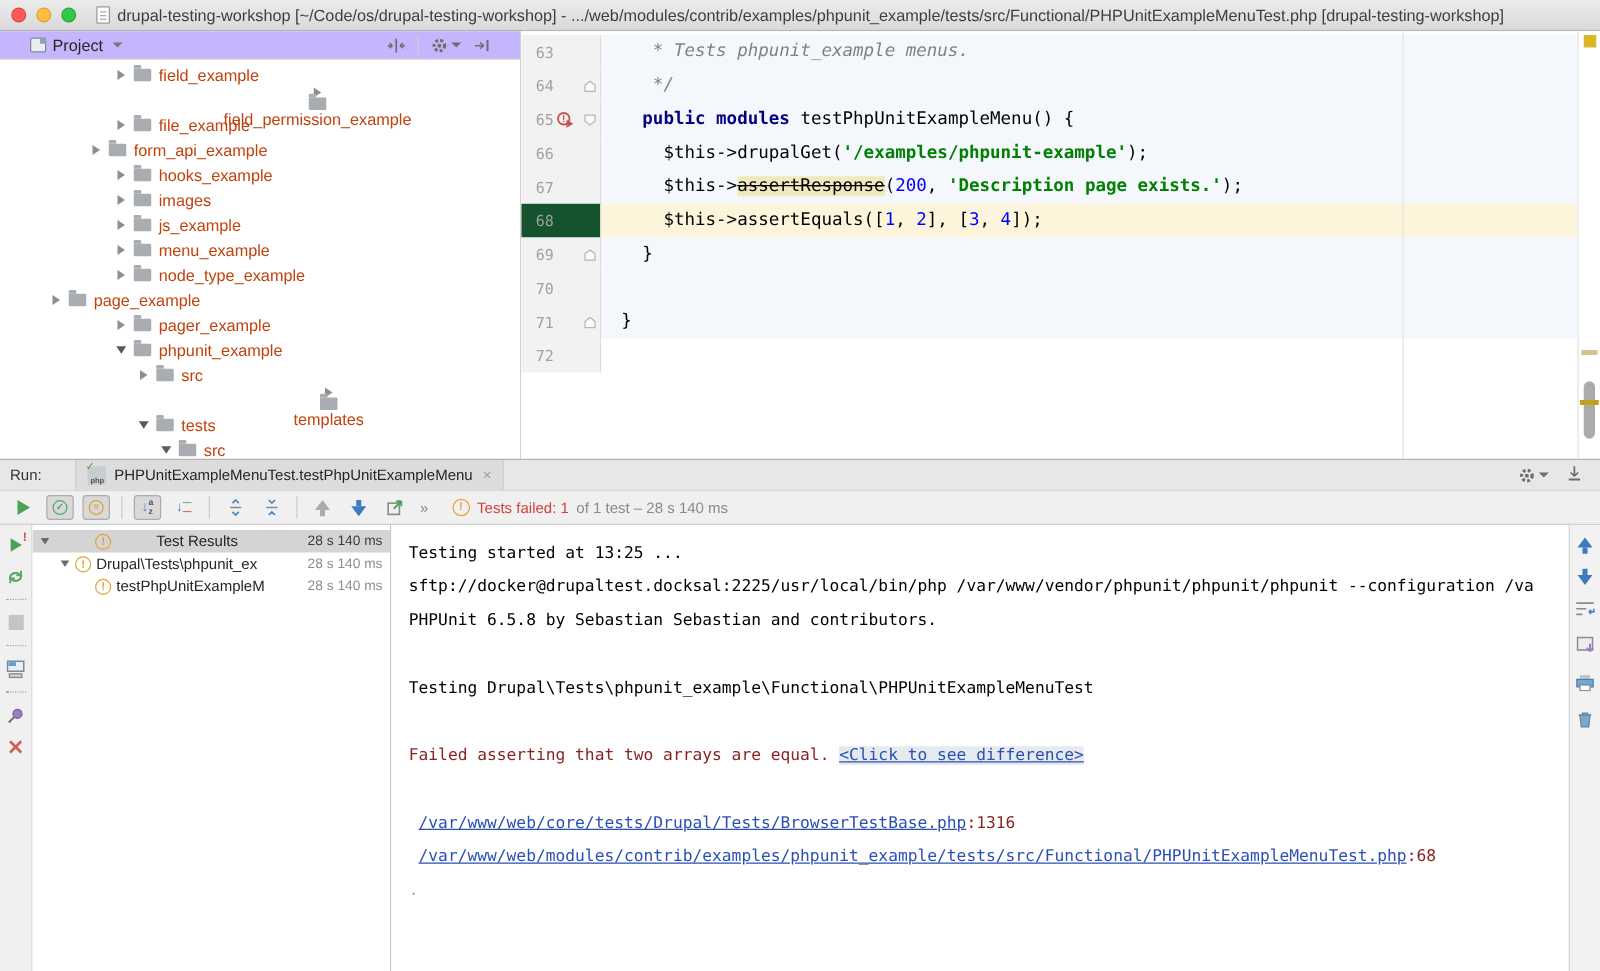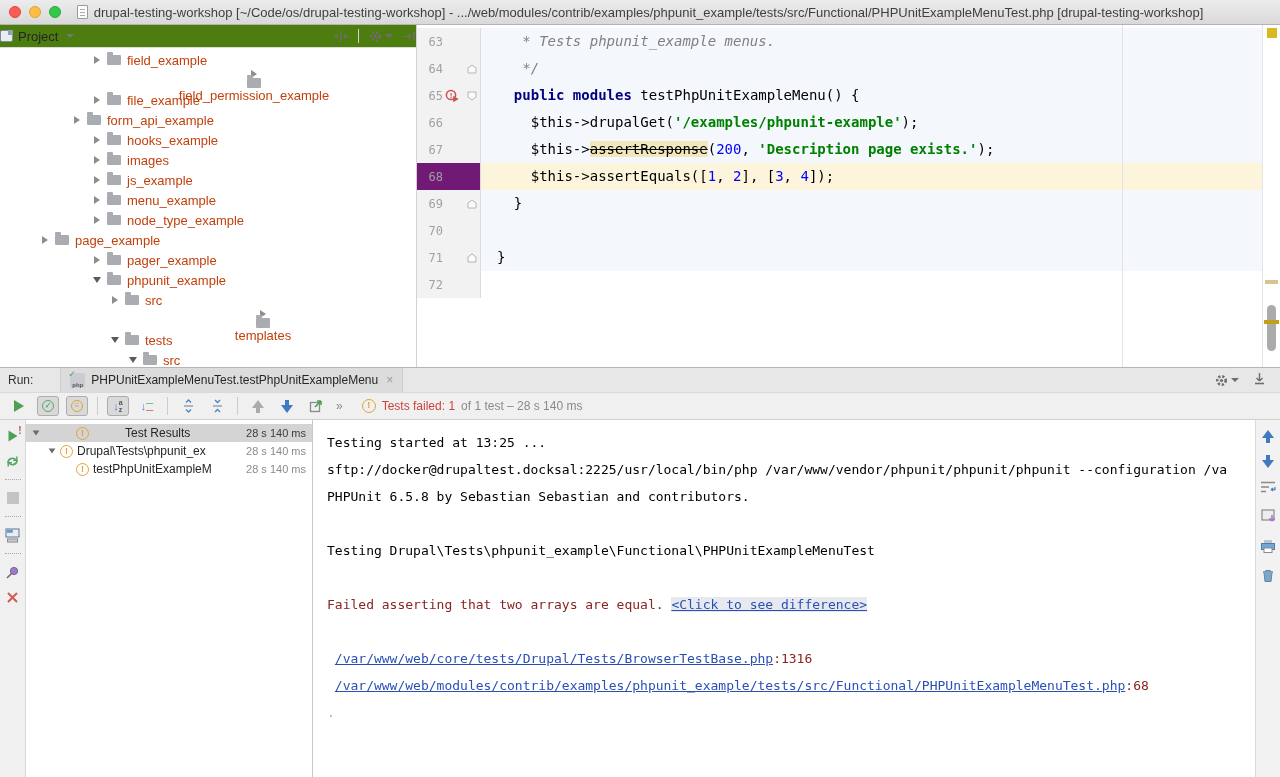--- a/index.html
+++ b/index.html
@@ -19,21 +19,21 @@
   .doc-icon { width:11px; height:14px; background:#FDFDFD; border:1px solid #9A9A9A; border-radius:1px; position:relative; }
   .doc-icon::before { content:""; position:absolute; left:2px; top:3px; width:5px; height:1px; background:#ABABAB;
     box-shadow:0 3px 0 #ABABAB, 0 6px 0 #ABABAB; }
   .title-text { font-size:13px; color:#3F3F3F; white-space:nowrap; }
 
   
   .main { position:absolute; top:25px; left:0; width:1280px; height:342px; display:flex; }
 
   
   .project { width:417px; height:100%; border-right:1px solid #D2D2D2; background:#fff; display:flex; flex-direction:column; }
-  .proj-header { height:23px; background:#4d7c0f; border-bottom:1px solid #DDDDDD; display:flex; align-items:center; padding:0 0; flex:none; }
+  .proj-header { height:23px; background:#c4b5fd; border-bottom:1px solid #DDDDDD; display:flex; align-items:center; padding:0 24px; flex:none; }
   .proj-title { display:flex; align-items:center; gap:5px; font-size:13px; color:#262626; }
   .ptab-icon { width:13px; height:12px; border:1px solid #7E8C99; border-radius:2px; background:#E8EDF2; position:relative; }
   .ptab-icon::before { content:""; position:absolute; right:-1px; top:-1px; width:5px; height:5px; background:#8FA3B5; }
   .caret-down { width:0; height:0; border-left:4px solid transparent; border-right:4px solid transparent; border-top:4px solid #777; margin-left:3px; }
   .proj-header .spacer { flex:1; }
   .hdr-btn { display:flex; align-items:center; margin-left:10px; cursor:default; }
   .hdr-sep { width:1px; height:14px; background:#D0D0D0; margin-left:10px; }
   .proj-tree { flex:1; overflow:hidden; padding-top:2px; }
   .pt-row { height:20px; display:flex; align-items:center; font-size:13px; color:#c2410c; }
   .pt-arrow { width:10px; flex:none; display:flex; justify-content:center; }
@@ -47,21 +47,21 @@
   .ed-lines { position:absolute; top:3px; left:0; right:18px; }
   .ed-row { height:27px; display:flex; }
   .ed-gutter { width:64px; flex:none; background:#F2F2F2; border-right:1px solid #DCDCDC; display:flex; align-items:center; }
   .ed-num { width:26px; text-align:right; font:12px "DejaVu Sans Mono","Liberation Mono",monospace; color:#A1A1A1; flex:none; }
   .ed-icon { width:15px; margin-left:2px; flex:none; position:relative; height:14px; }
   .ed-fold { width:13px; margin-left:auto; margin-right:2px; flex:none; display:flex; justify-content:center; }
   .ed-code { flex:1; font:14px/27px "DejaVu Sans Mono","Liberation Mono",monospace; white-space:pre; color:#000; padding-left:16px; }
   .zone-blue .ed-code { background:#F4F8FC; }
   .zone-white .ed-code { background:#FFFFFF; }
   .zone-caret .ed-code { background:#FCF5DC; }
-  .zone-caret .ed-gutter { background:#701a75; }
+  .zone-caret .ed-gutter { background:#14532d; }
   .seg-c { color:#808080; font-style:italic; }
   .seg-k { color:#000080; font-weight:bold; }
   .seg-str { color:#008000; font-weight:bold; }
   .seg-n { color:#0000FF; }
   .seg-dep { background:#F2E8BE; text-decoration:line-through; }
   .margin-guide { position:absolute; top:0; bottom:0; left:705px; width:1px; background:#E3E3E3; }
   .err-stripe { position:absolute; top:0; bottom:0; right:0; width:18px; background:#FFFFFF; border-left:1px solid #E4E4E4; }
   .stripe-warn-sq { position:absolute; top:3px; right:3px; width:10px; height:10px; background:#D9B826; }
   .stripe-mark-tan { position:absolute; top:255px; right:2px; width:13px; height:4px; background:#D8C28F; }
   .stripe-thumb { position:absolute; top:280px; right:4px; width:9px; height:46px; background:#ABABAB; border-radius:5px; }

